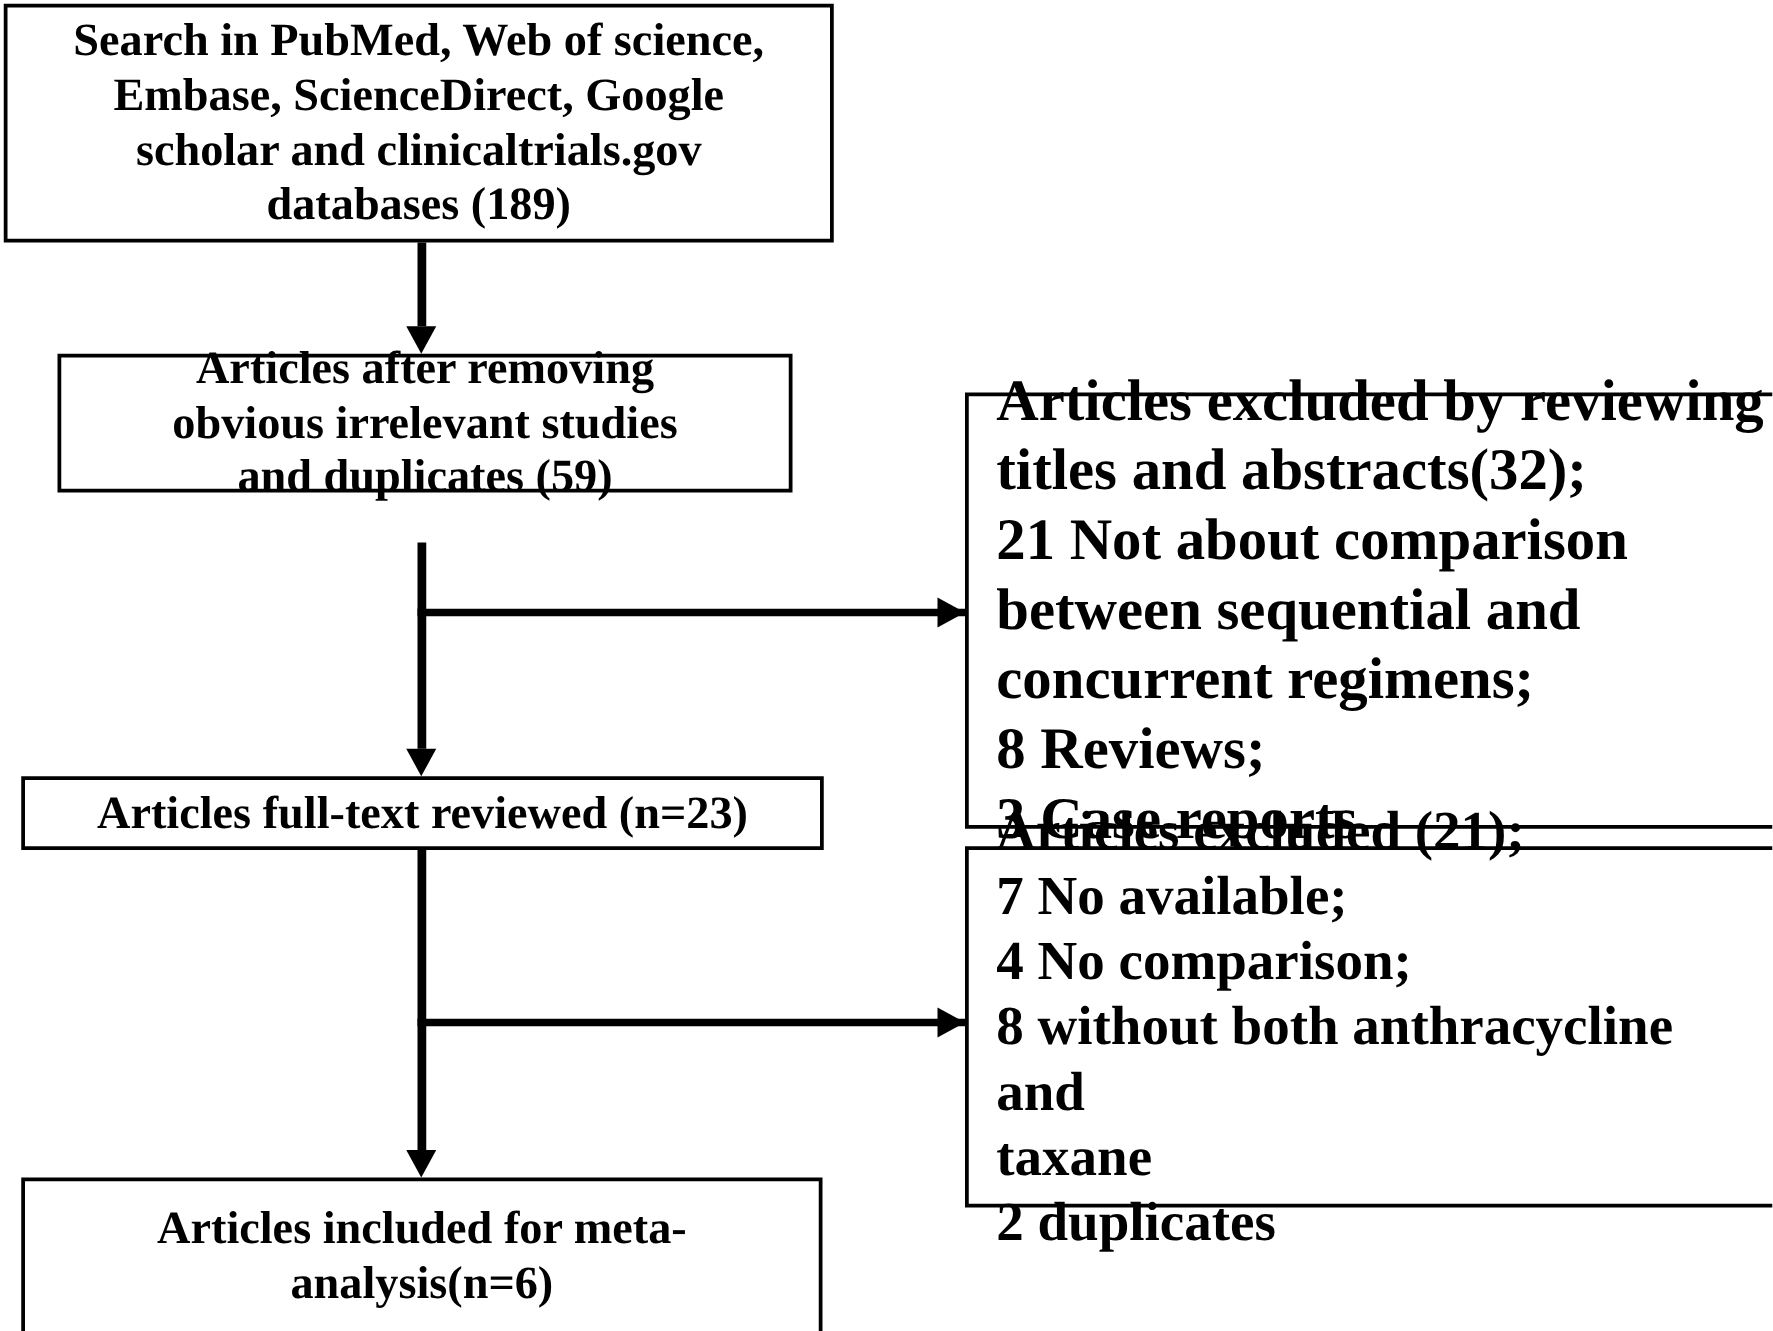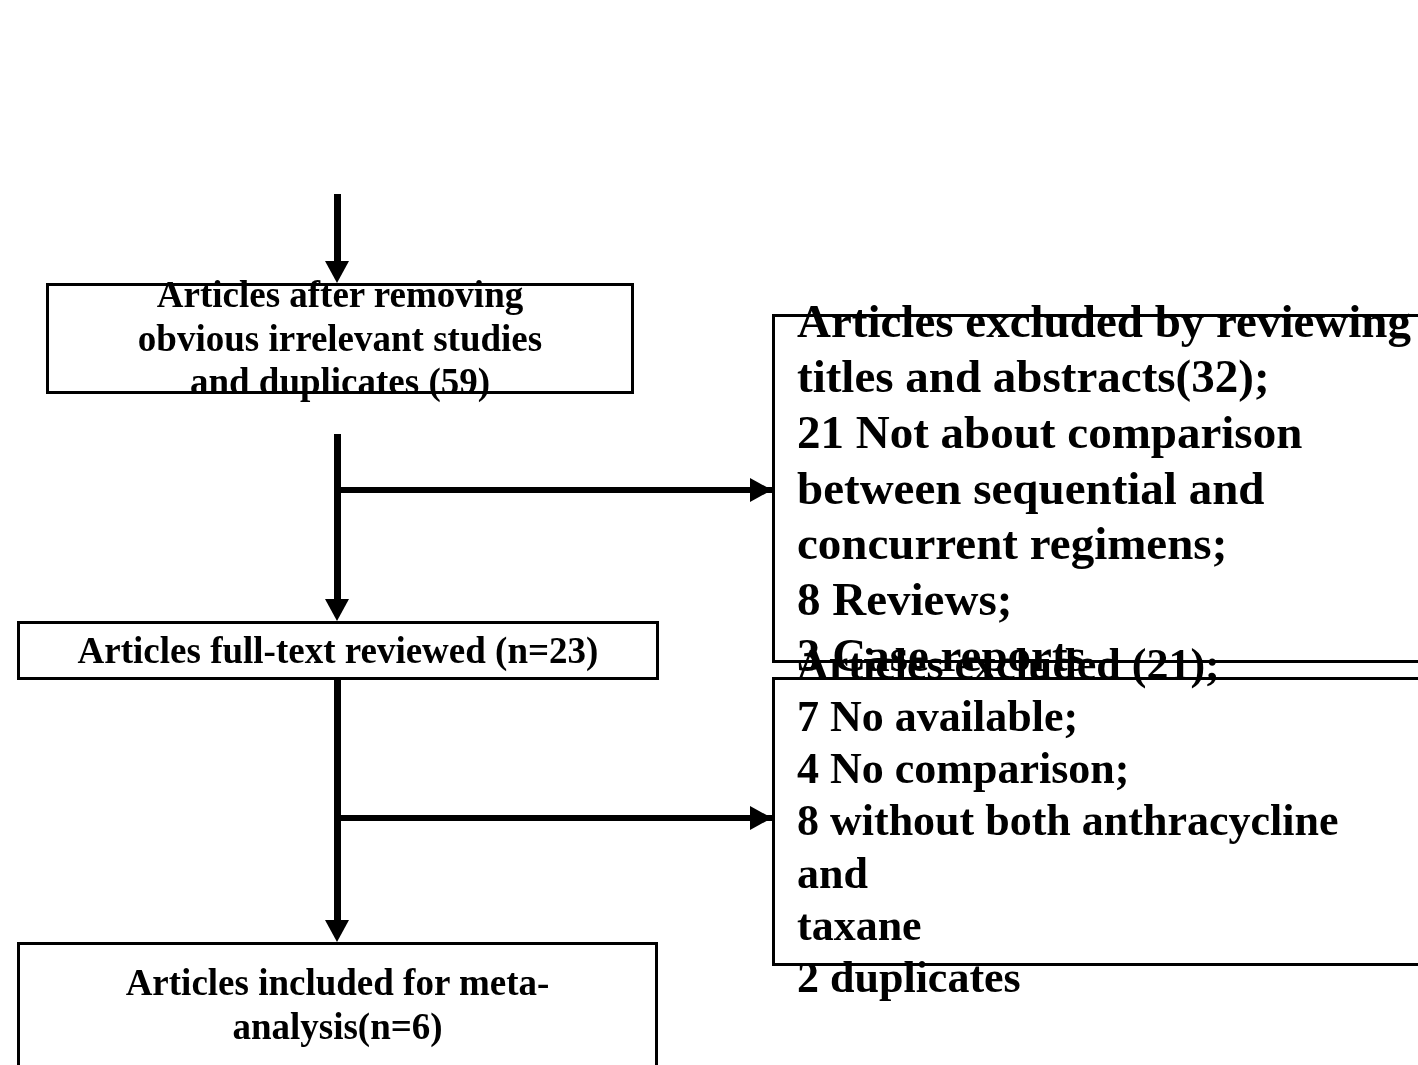--- a/index.html
+++ b/index.html
@@ -105,20 +105,26 @@
   #stem-3   { top: 680px; height: 240px; }
   #head-3   { top: 920px; }
   #branch-2 { top: 815px; width: 438px; }
   #bhead-2  { left: 750px; top: 806px; }
 </style>
 </head>
 <body>
 
 <div id="canvas">
 
+  <div class="node centered" id="node-search">
+    <div class="txt">Search in PubMed, Web of science,
+Embase, ScienceDirect, Google
+scholar and clinicaltrials.gov
+databases (189)</div>
+  </div>
 
   <div class="node centered" id="node-dedup">
     <div class="txt">Articles after removing
 obvious irrelevant studies
 and duplicates (59)</div>
   </div>
 
   <div class="node centered" id="node-fulltext">
     <div class="txt">Articles full-text reviewed (n=23)</div>
   </div>

